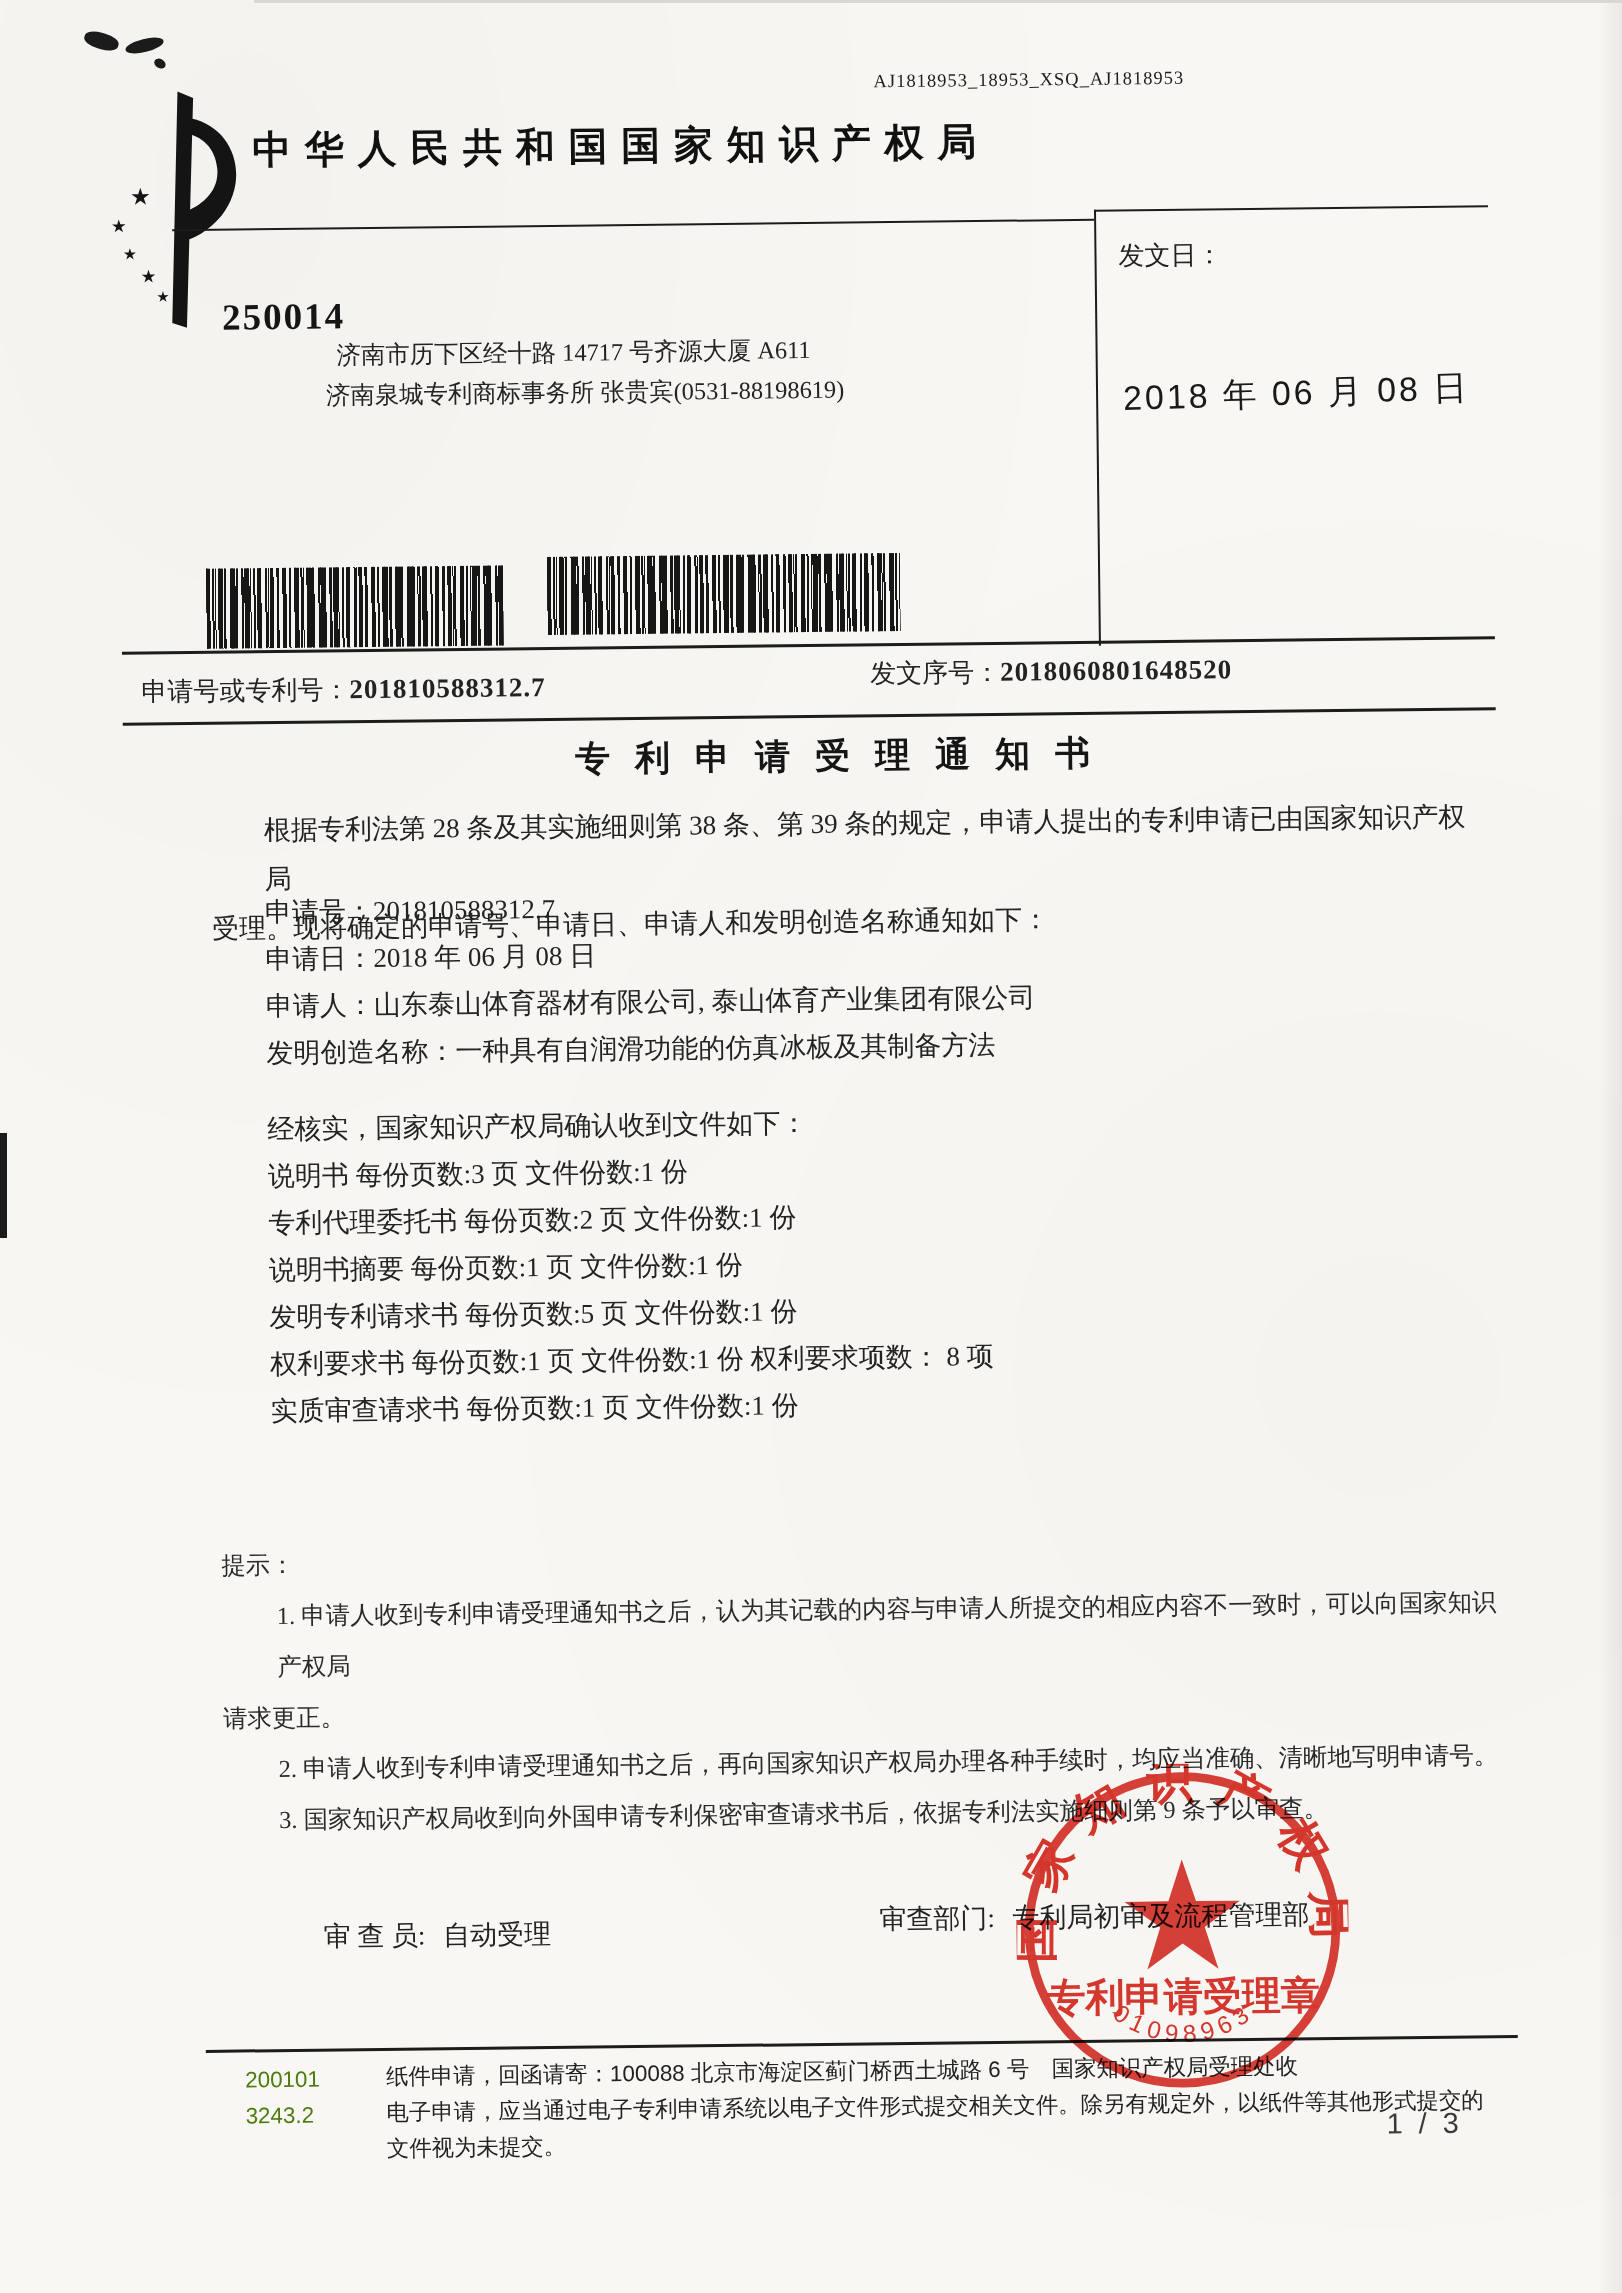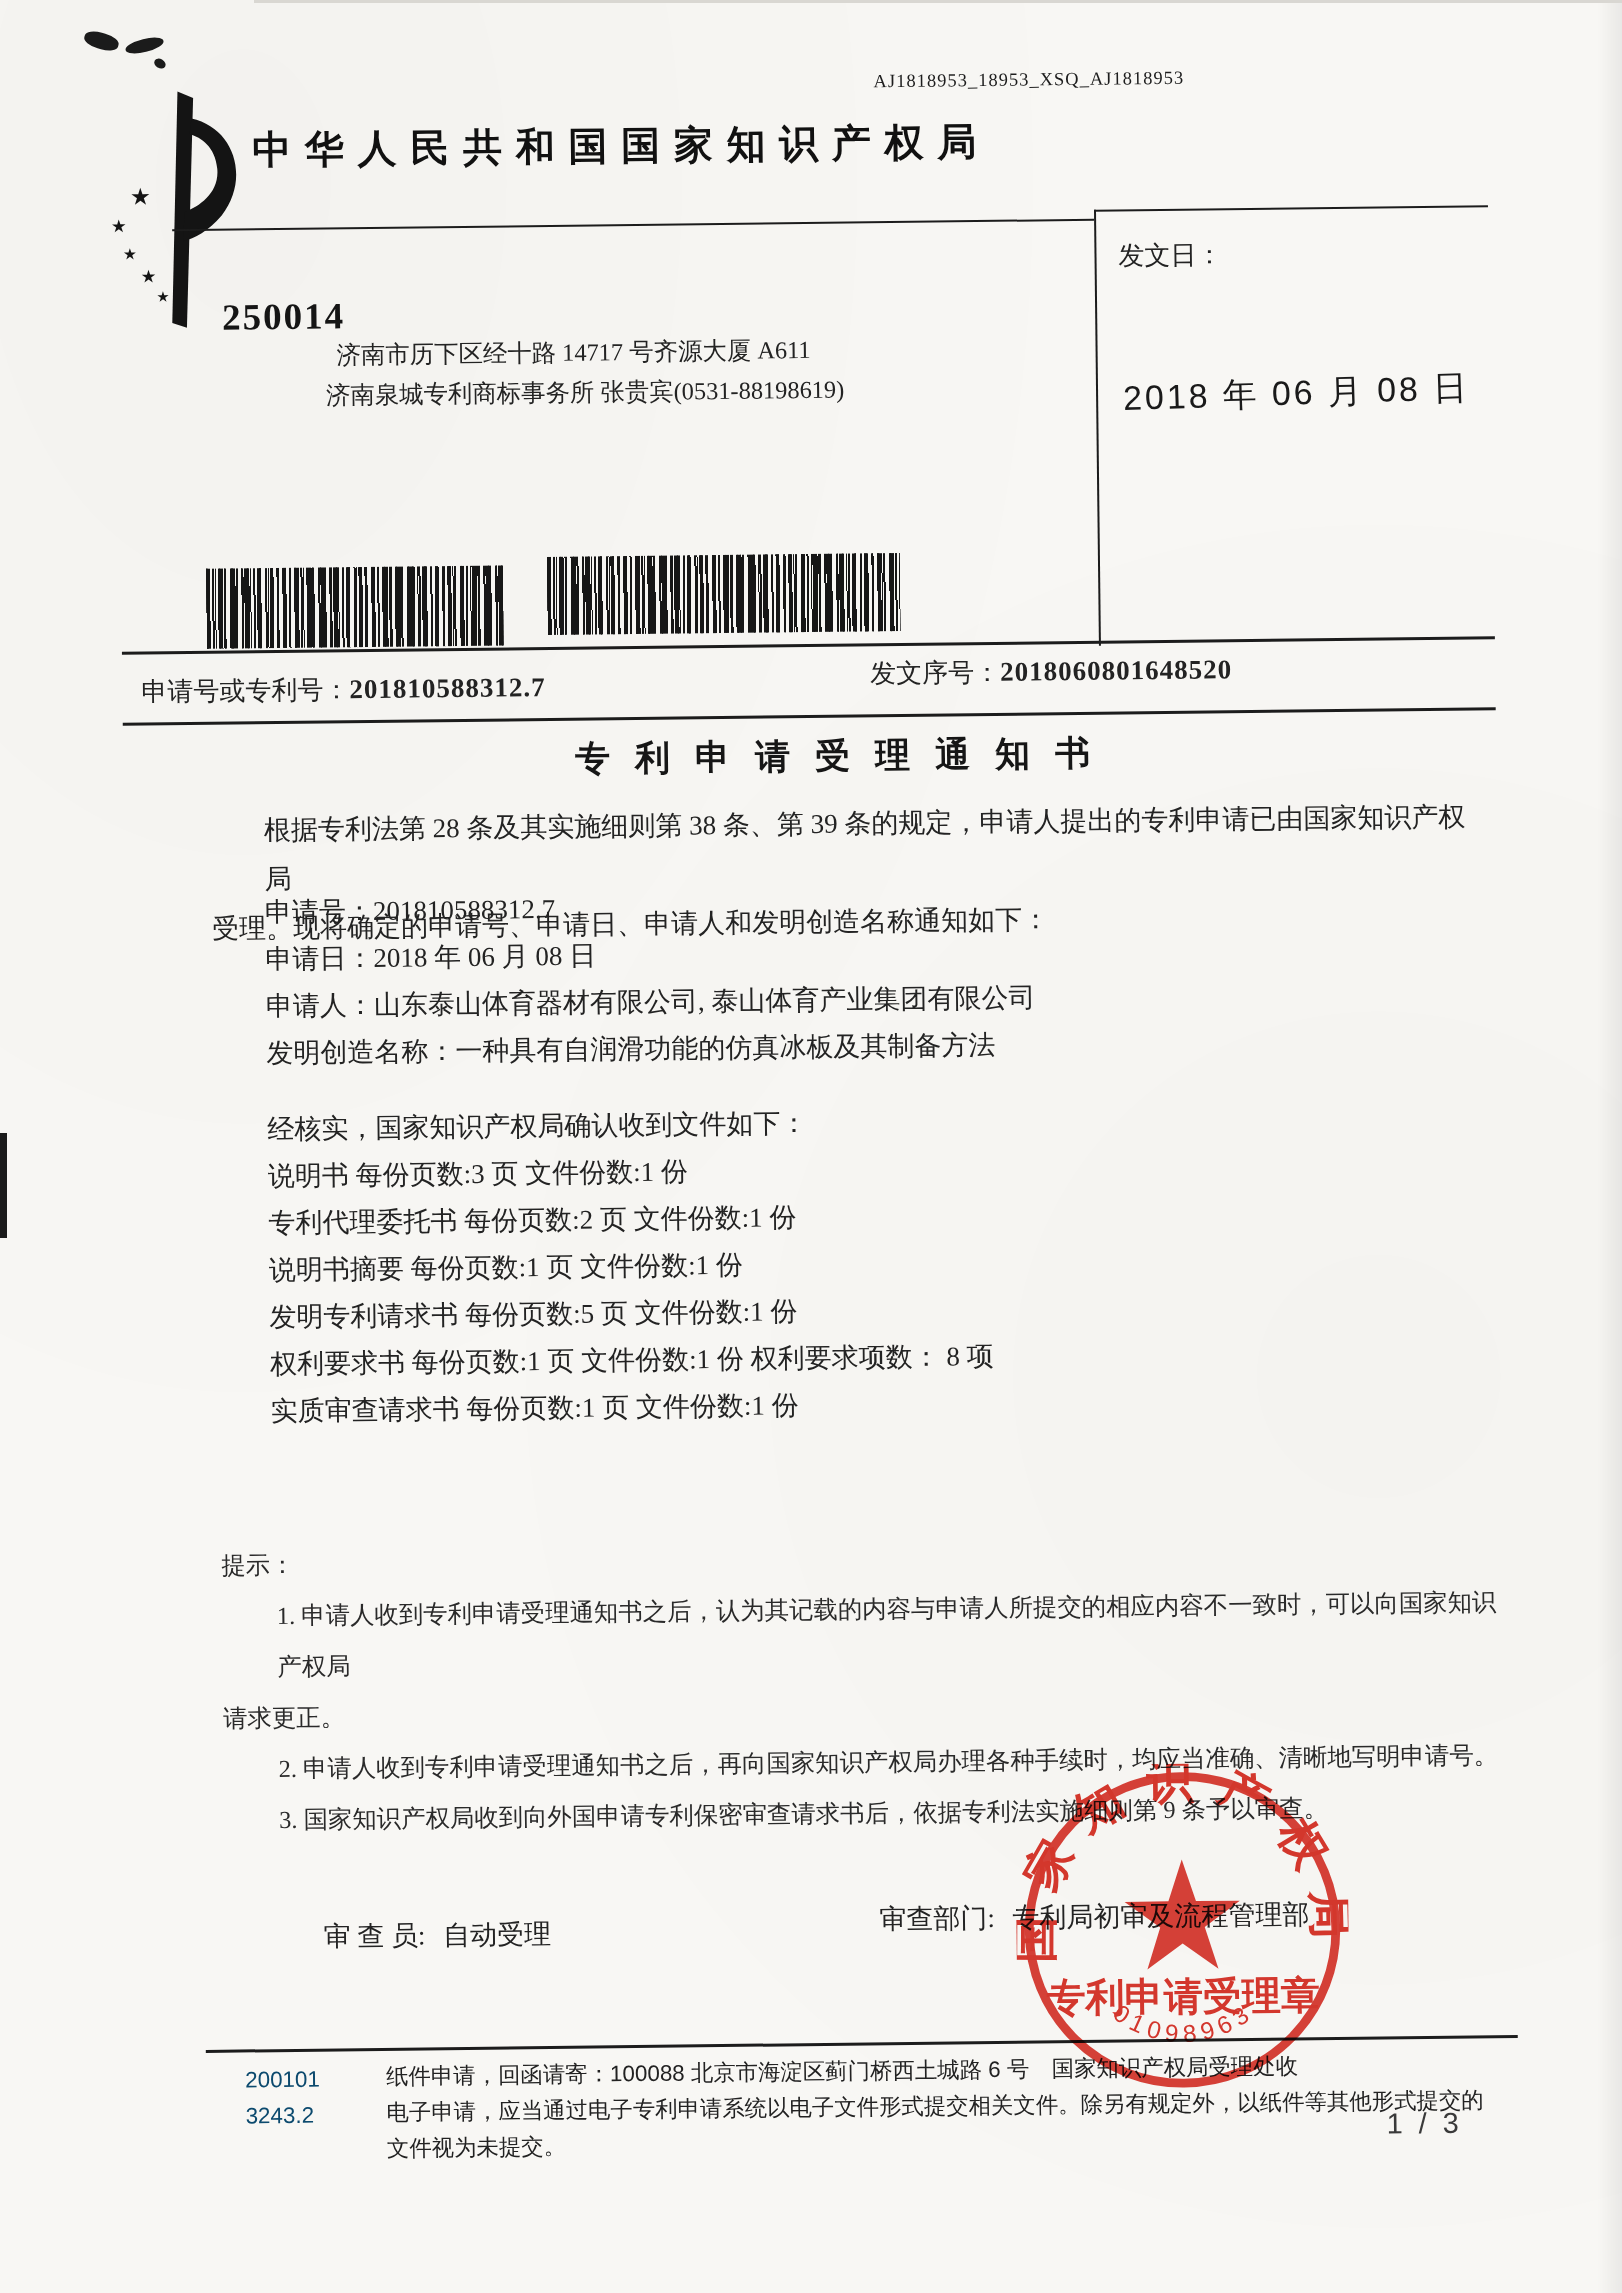--- a/index.html
+++ b/index.html
@@ -55,21 +55,21 @@
   .fields{left:265px;top:883px;font-size:27px;line-height:47px;}
   .received{left:265px;top:1100px;font-size:27px;line-height:47px;}
 
   .tips{left:214px;top:1533px;width:1287px;font-size:24.4px;line-height:51px;color:#2a2a2a;}
   .tips .ind{padding-left:55px;}
 
   .examiner{left:312px;top:1913px;font-size:27px;}
   .dept{left:868px;top:1902px;font-size:27px;}
   .gap-sm{display:inline-block;width:17.6px;}
 
-  .codes{left:232px;top:2056px;font-size:22.4px;line-height:36px;color:#0c4a6e;}
+  .codes{left:232px;top:2056px;font-size:22.4px;line-height:36px;color:#4d7c0f;}
   .footer-text{left:373px;top:2054px;width:1161px;font-size:22.4px;line-height:36px;color:#222;}
   .page-num{left:1373px;top:2114px;font-size:29px;letter-spacing:3.9px;color:#3a3a3a;}
 
   .stamp{left:1005px;top:1768px;width:332px;height:332px;mix-blend-mode:multiply;opacity:0.93;}
 
   .artifact{position:absolute;background:#1b1b1b;}
   .a1{left:84px;top:33px;width:35px;height:15.6px;border-radius:45%;transform:rotate(16deg);}
   .a2{left:125px;top:39px;width:39px;height:12.7px;border-radius:55%;transform:rotate(-14deg);}
   .a3{left:154px;top:59px;width:11.7px;height:8.8px;border-radius:50%;transform:rotate(30deg);}
   .a-left{left:0;top:1133px;width:6.8px;height:105px;}

